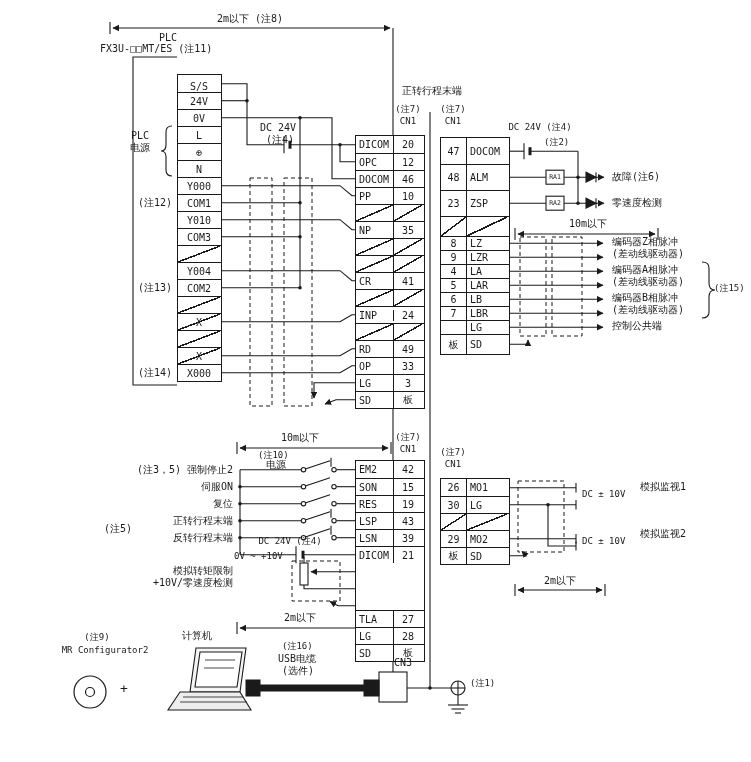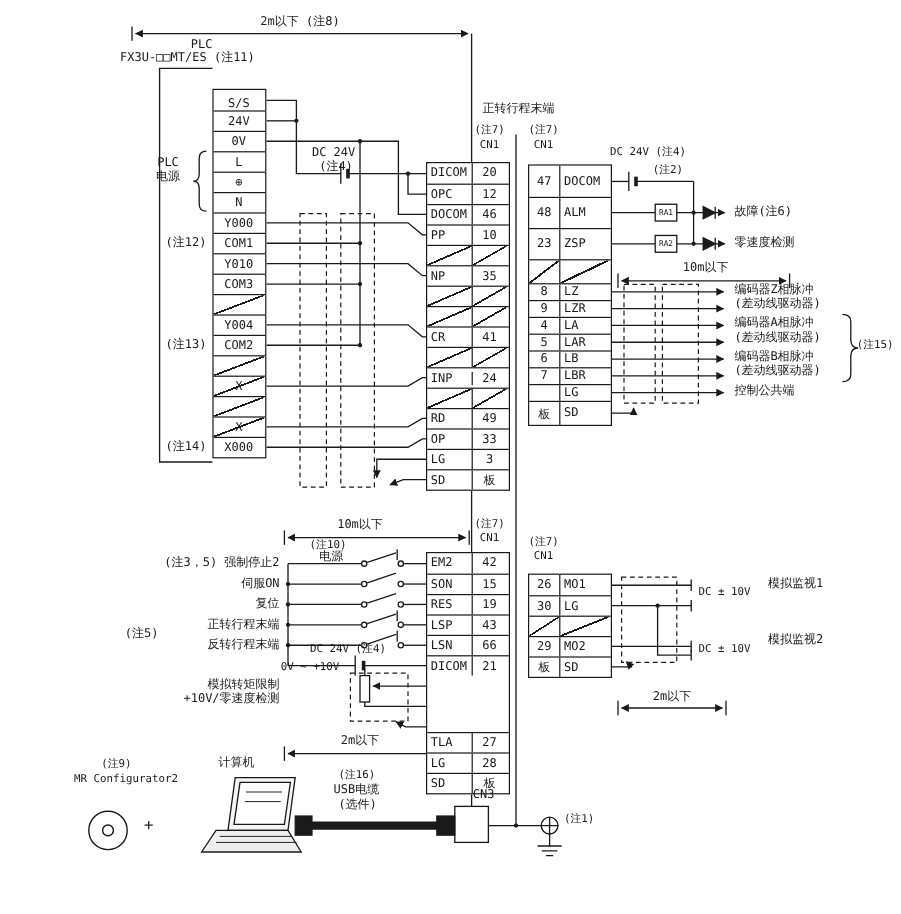--- a/index.html
+++ b/index.html
@@ -409,21 +409,21 @@
       <div class="trow" style="height: 17px;">
         <div class="tcell al" style="width: 37px;">RES</div>
         <div class="tcell" style="width: 29px;">19</div>
       </div>
       <div class="trow" style="height: 17px;">
         <div class="tcell al" style="width: 37px;">LSP</div>
         <div class="tcell" style="width: 29px;">43</div>
       </div>
       <div class="trow" style="height: 17px;">
         <div class="tcell al" style="width: 37px;">LSN</div>
-        <div class="tcell" style="width: 29px;">66</div>
+        <div class="tcell" style="width: 29px;">39</div>
       </div>
       <div class="trow" style="height: 17px;">
         <div class="tcell al" style="width: 37px;">DICOM</div>
         <div class="tcell" style="width: 29px;">21</div>
       </div>
       <div class="trow" style="height: 17px; margin-top: 47px;">
         <div class="tcell al" style="width: 37px;">TLA</div>
         <div class="tcell" style="width: 29px;">27</div>
       </div>
       <div class="trow" style="height: 17px;">

